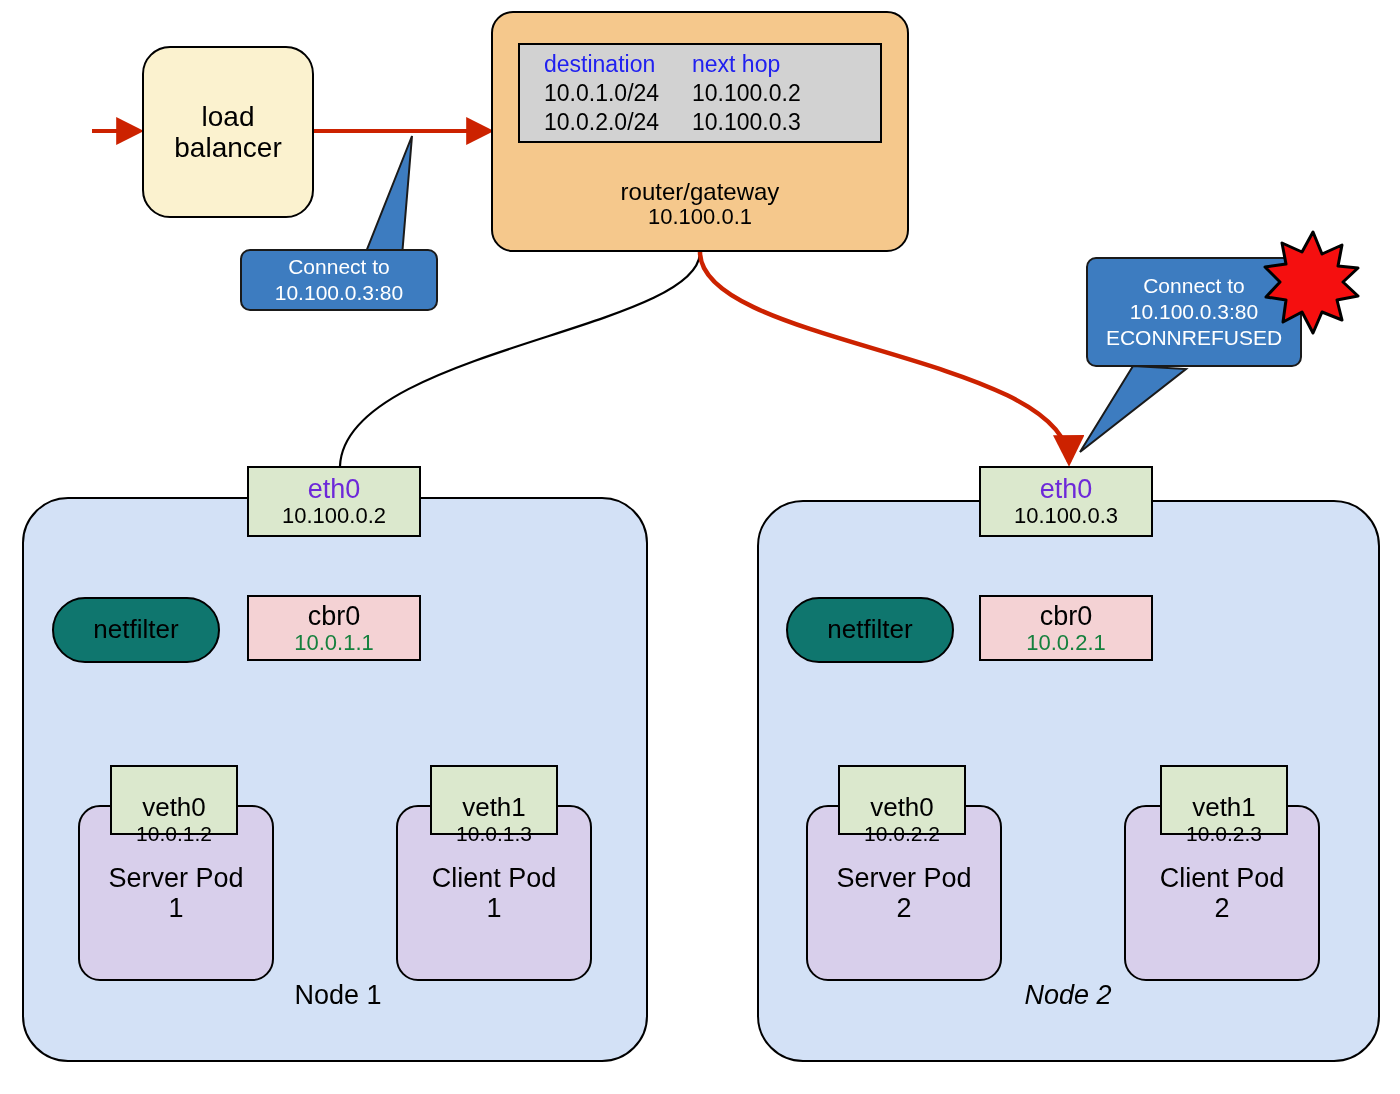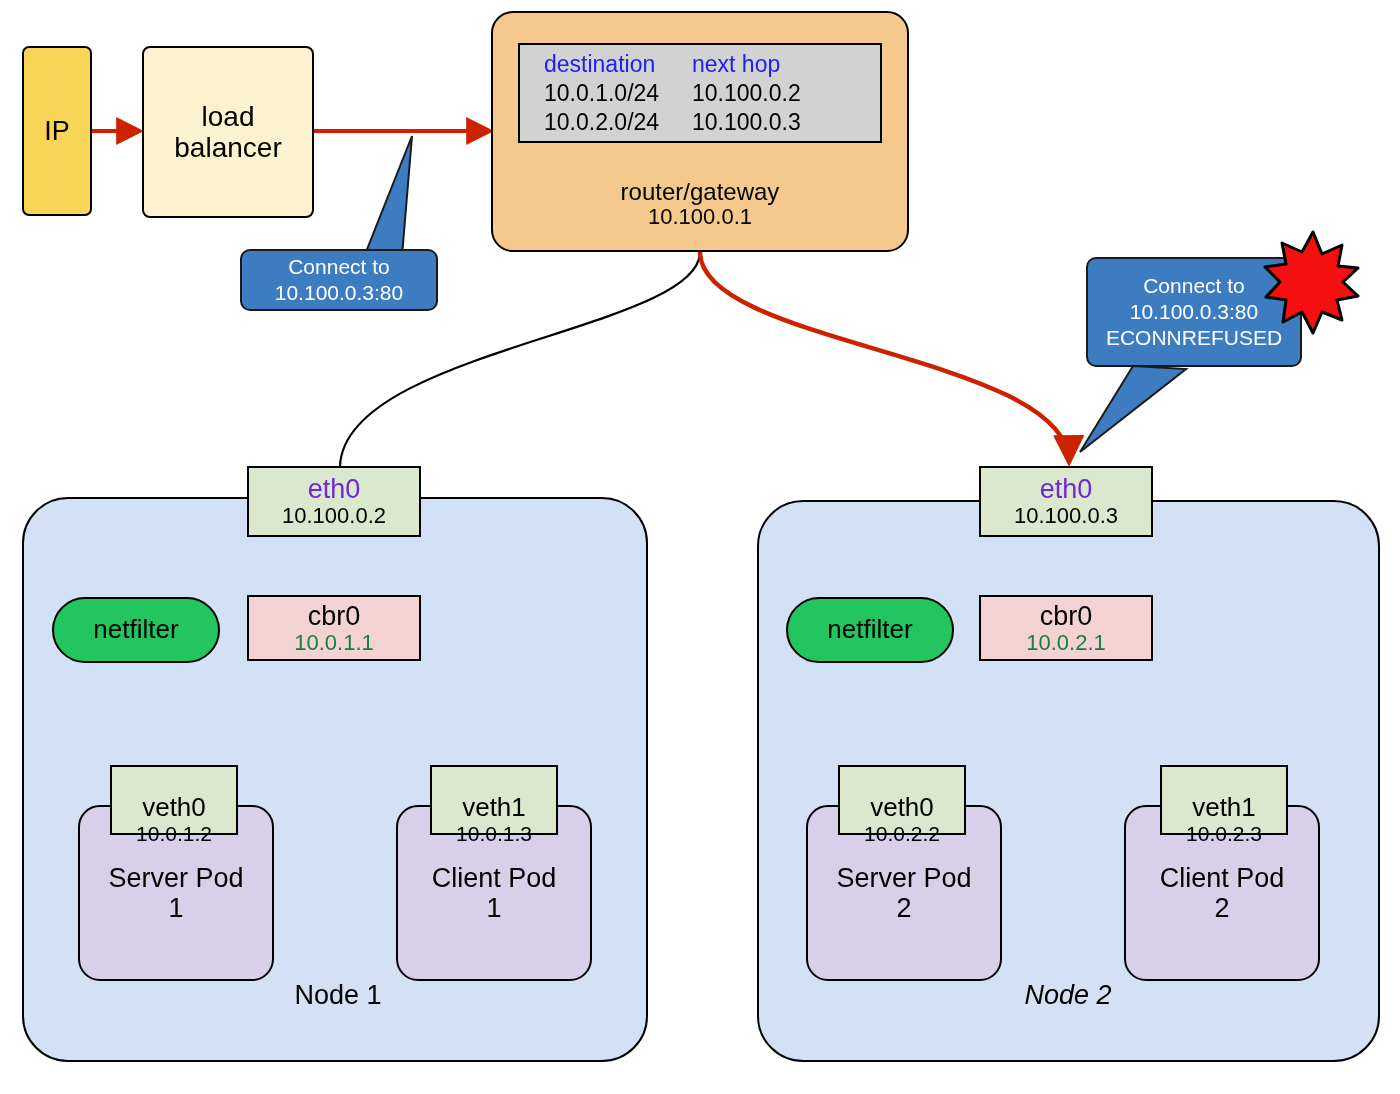--- a/index.html
+++ b/index.html
@@ -41,21 +41,21 @@
 
   
   .ip-box {
     background: #f8d457;
     border-radius: 7px;
   }
   .ip-label { font-size: 27px; color: #000; }
 
   .lb-box {
     background: #fbf2cf;
-    border-radius: 8px;
+    border-radius: 28px;
   }
   .lb-label { font-size: 28px; color: #000; }
 
   .router-box {
     background: #f5c88c;
     border-radius: 22px;
   }
   .router-title { font-size: 24px; color: #000; }
   .router-ip { font-size: 22px; color: #000; }
 
@@ -124,21 +124,21 @@
 
   .cbr-box {
     background: #f4d2d4;
     border-radius: 0;
     z-index: 3;
   }
   .cbr-name { font-size: 27px; color: #000; }
   .cbr-ip   { font-size: 22px; color: #15803d; }
 
   .netfilter-box {
-    background: #22c55e;
+    background: #0f766e;
     border-radius: 34px;
     z-index: 3;
   }
   .netfilter-label { font-size: 26px; color: #000; }
 
   .veth-box {
     background: #dbe8cd;
     border-radius: 0;
     z-index: 4;
   }
@@ -185,23 +185,20 @@
     <path d="M 334 661 C 334 706 190 706 178 765" fill="none" stroke="#000000" stroke-width="2.2"></path>
 
     <path d="M 334 661 C 334 706 484 706 496 765" fill="none" stroke="#000000" stroke-width="2.2"></path>
 
     <line x1="938" y1="645" x2="1010" y2="552" stroke="#000000" stroke-width="3" marker-start="url(#arrow-black-start)" marker-end="url(#arrow-black)"></line>
     <line x1="1066" y1="537" x2="1066" y2="595" stroke="#000000" stroke-width="2.2"></line>
     <path d="M 1066 661 C 1066 706 918 706 906 765" fill="none" stroke="#000000" stroke-width="2.2"></path>
     <path d="M 1066 661 C 1066 706 1214 706 1226 765" fill="none" stroke="#000000" stroke-width="2.2"></path>
   </svg>
 
-  <div class="node-box ip-box" style="left:22px; top:46px; width:70px; height:170px;">
-    <span class="ip-label">IP</span>
-  </div>
 
   <div class="node-box lb-box" style="left:142px; top:46px; width:172px; height:172px;">
     <span class="lb-label">load</span>
     <span class="lb-label">balancer</span>
   </div>
 
   <div class="node-box router-box" style="left:491px; top:11px; width:418px; height:241px; justify-content:flex-end; padding-bottom:20px;">
     <span class="router-title">router/gateway</span>
     <span class="router-ip">10.100.0.1</span>
   </div>

